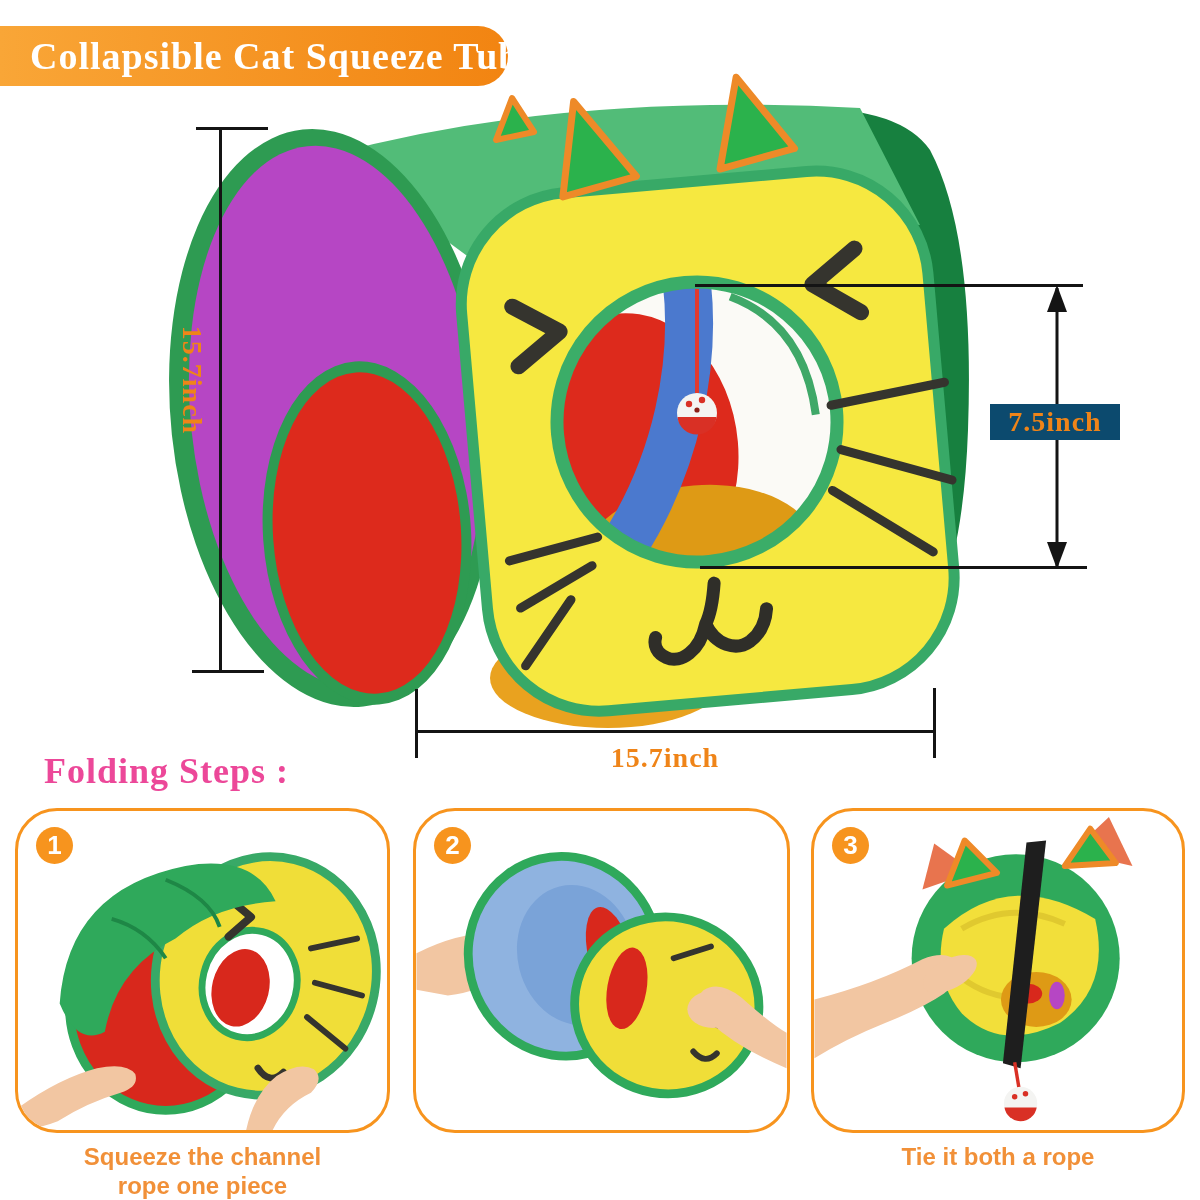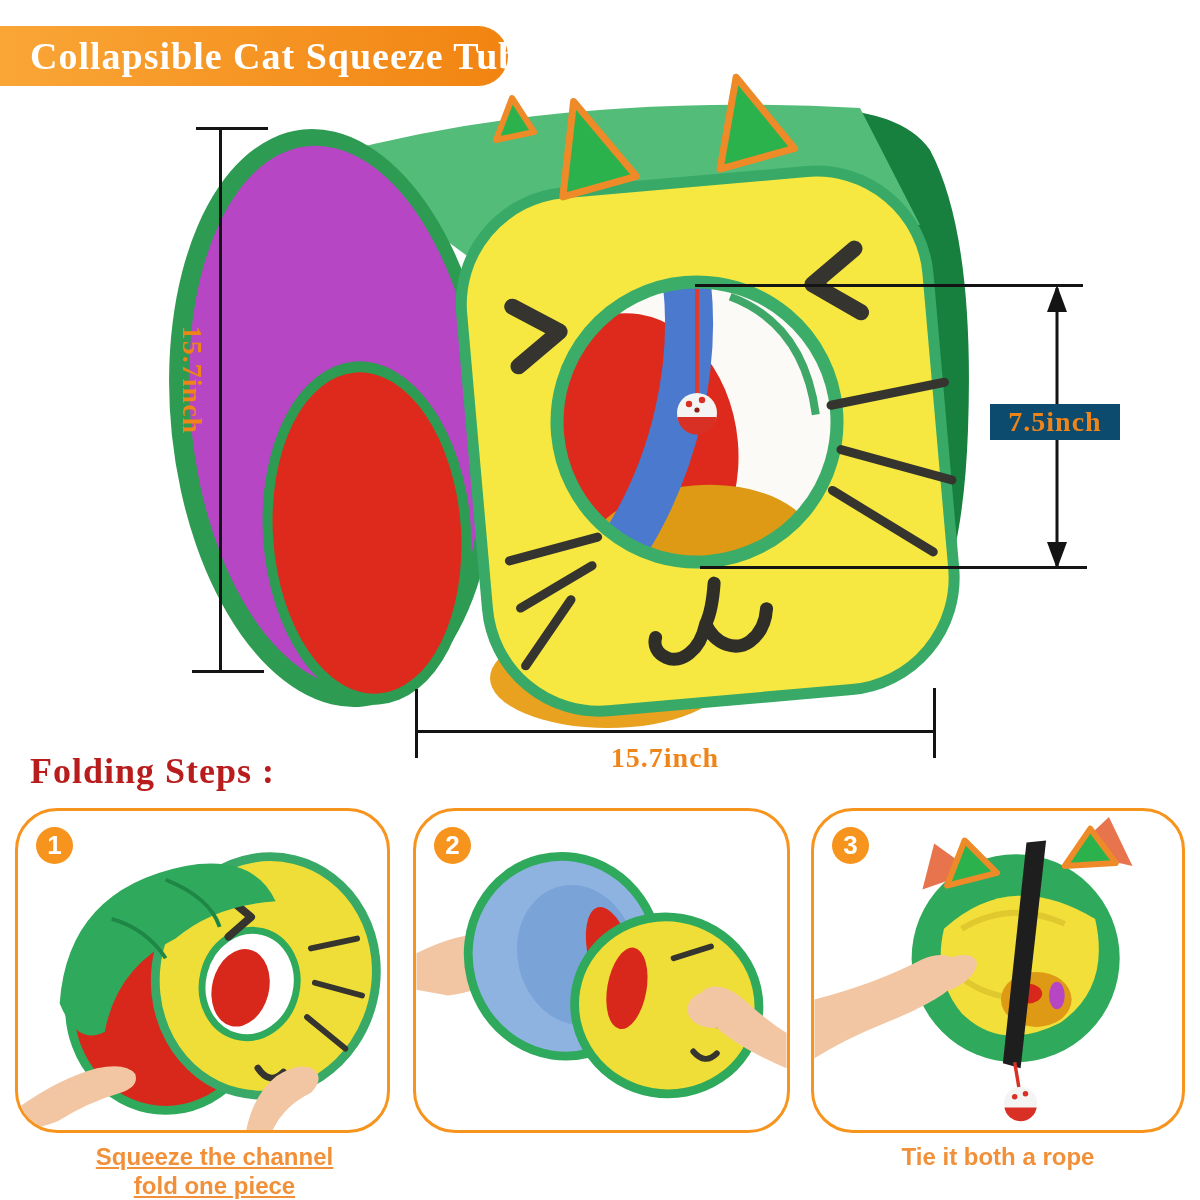--- a/index.html
+++ b/index.html
@@ -11,21 +11,21 @@
           border-radius:0 32px 32px 0;display:flex;align-items:center;}
   .banner-text{color:#ffffff;font-weight:bold;font-size:38px;letter-spacing:1px;
                padding-left:30px;white-space:nowrap;}
   
   .dline{position:absolute;background:#141414;}
   .dim-label{position:absolute;color:#EF8418;font-weight:bold;font-size:28px;
              text-align:center;letter-spacing:1px;}
   .dim-label.vertical{transform:rotate(90deg);transform-origin:center center;}
   .dim-label.boxed{background:#0c4a6e;padding:2px 0;}
   
-  .folding-heading{position:absolute;left:30px;top:750px;color:#b91c1c;
+  .folding-heading{position:absolute;left:44px;top:750px;color:#ec4899;
                    font-weight:bold;font-size:36px;letter-spacing:1px;}
   .panel{position:absolute;top:808px;height:325px;border:3px solid #F7941E;
          border-radius:42px;background:#ffffff;overflow:hidden;box-sizing:border-box;}
   .panel svg{position:absolute;left:0;top:0;width:100%;height:100%;}
   .badge{position:absolute;left:18px;top:16px;width:37px;height:37px;border-radius:50%;
          background:#F7941E;color:#ffffff;font-family:"Liberation Sans",sans-serif;
          font-weight:bold;font-size:26px;display:flex;align-items:center;
          justify-content:center;z-index:2;}
   .caption{position:absolute;top:1142px;text-align:center;color:#F19038;
            font-family:"Liberation Sans",sans-serif;font-weight:bold;
@@ -140,23 +140,23 @@
         <line x1="294" y1="210" x2="333" y2="242"></line>
       </g>
       <path d="M 244 262 q 12 18 26 4" fill="none" stroke="#35342E" stroke-width="7" stroke-linecap="round"></path>
       <path d="M 42 196 Q 50 80 170 56 Q 240 44 262 92 Q 200 96 160 130 Q 100 160 88 225 Q 60 240 42 196 Z" fill="#2FA95B"></path>
       <path d="M 150 70 Q 195 88 205 118" fill="none" stroke="#1E8746" stroke-width="4"></path>
       <path d="M 95 110 Q 130 120 150 150" fill="none" stroke="#1E8746" stroke-width="4"></path>
       <path d="M 0 302 Q 42 272 80 262 Q 110 256 119 268 Q 123 281 104 287 Q 70 297 40 316 Q 15 326 0 322 Z" fill="#F2C6A2"></path>
       <path d="M 232 325 Q 240 288 263 270 Q 286 255 301 263 Q 312 273 298 287 Q 271 300 259 325 Z" fill="#F2C6A2"></path>
     </svg>
   </div>
-  <div class="caption" style="left:27px;width:375px;text-decoration:underline;">
+  <div class="caption" style="left:15px;width:375px;">
     <span>Squeeze the channel</span>
-    <span>fold one piece</span>
+    <span>rope one piece</span>
   </div>
 
   <div class="panel" style="left:413px;width:377px;">
     <div class="badge">2</div>
     <svg viewBox="0 0 377 325">
       <path d="M 0 145 Q 45 122 88 124 L 115 148 Q 80 182 32 188 L 0 182 Z" fill="#F2C6A2"></path>
       <g transform="rotate(-14 150 148)">
         <ellipse cx="150" cy="148" rx="97" ry="102" fill="#8FB3E0" stroke="#2FA95B" stroke-width="9"></ellipse>
         <ellipse cx="163" cy="150" rx="60" ry="72" fill="#7AA3D8"></ellipse>
         <ellipse cx="196" cy="158" rx="22" ry="50" fill="#D8281C"></ellipse>

